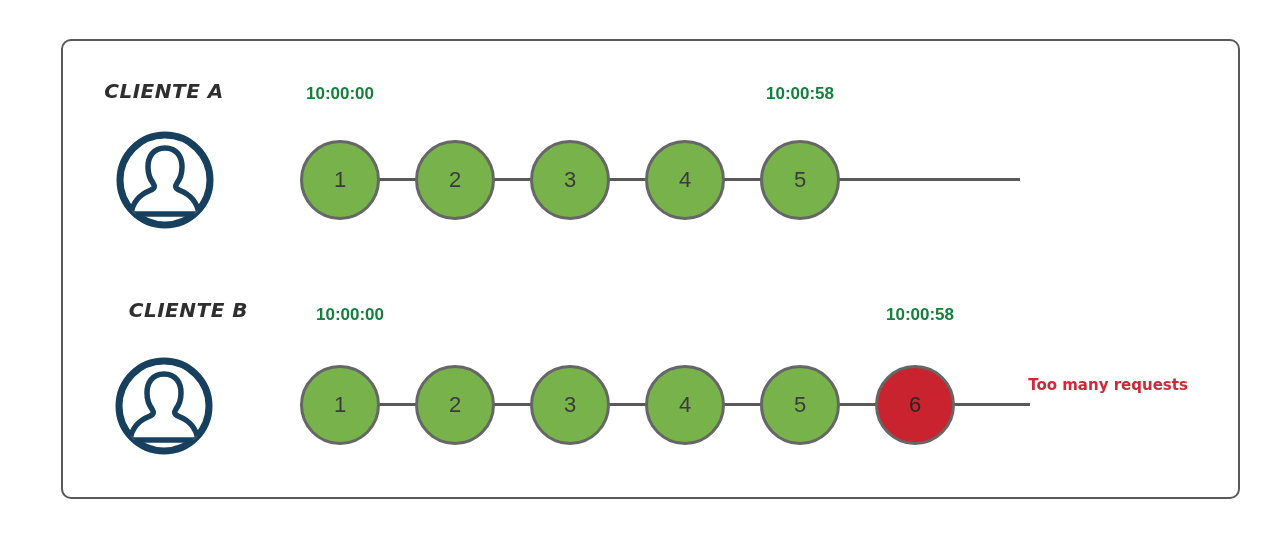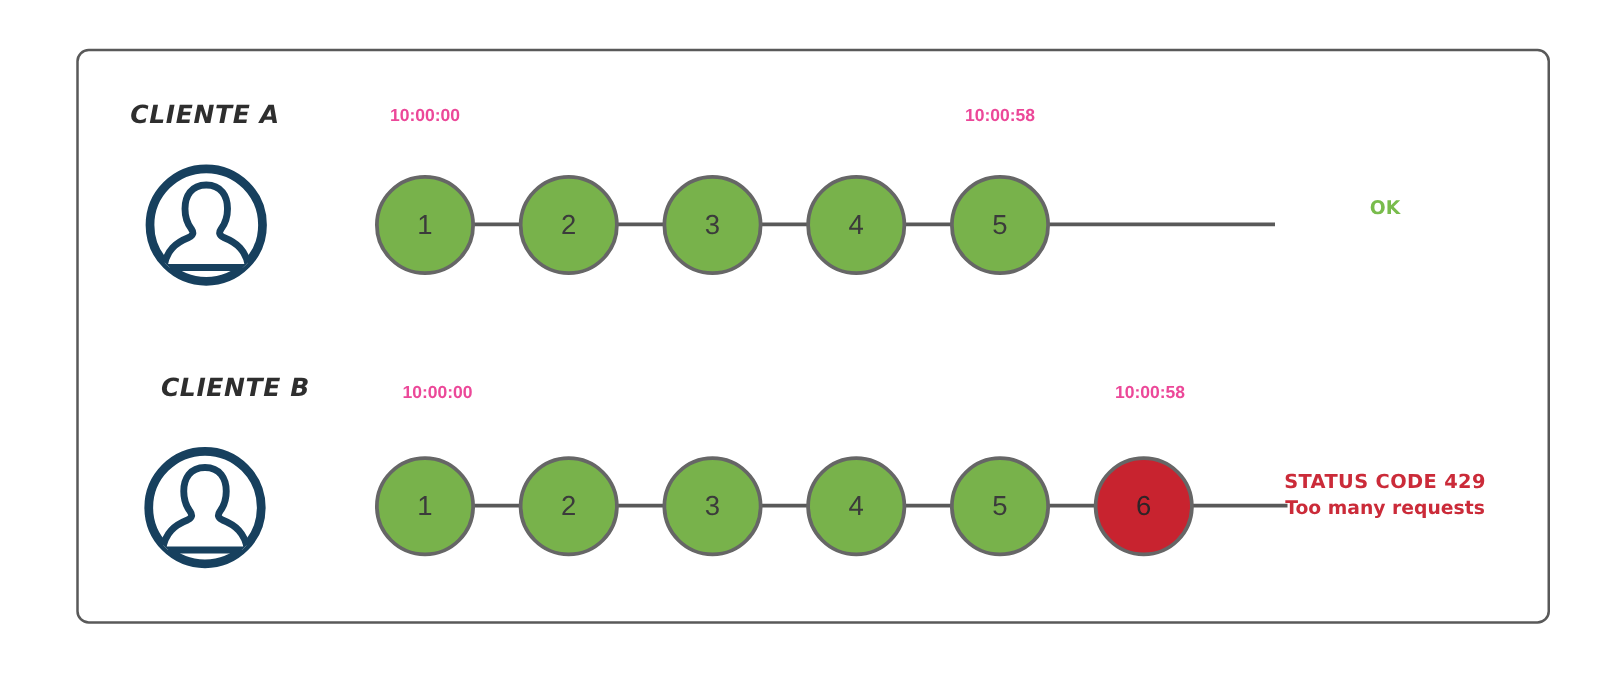--- a/index.html
+++ b/index.html
@@ -35,22 +35,22 @@
   }
   .label-a { left: 79px; top: 79px; }
   .label-b { left: 78px; top: 298px; text-align: right; }
 
   .timestamp {
     position: absolute;
     width: 120px;
     text-align: center;
     font-family: "Liberation Sans", sans-serif;
     font-weight: bold;
-    font-size: 14px;
-    color: #ec4899;
+    font-size: 17px;
+    color: #15803d;
     white-space: nowrap;
   }
   .ts-a-start { left: 280px; top: 84px; }
   .ts-a-end   { left: 740px; top: 84px; }
   .ts-b-start { left: 290px; top: 305px; }
   .ts-b-end   { left: 860px; top: 305px; }
 
   .avatar {
     position: absolute;
     width: 100px; height: 100px;
@@ -141,21 +141,20 @@
         <span>3</span>
       </div>
     <div class="request-circle row-a-circle pos-4" data-state="ok">
         <span>4</span>
       </div>
     <div class="request-circle row-a-circle pos-5" data-state="ok">
         <span>5</span>
       </div>
 
     <div class="status status-a" data-status-type="success">
-      <div class="status-line2">OK</div>
     </div>
   </div>
 
   <div>
     <div class="client-label label-b">CLIENTE B</div>
     <div class="timestamp ts-b-start">10:00:00</div>
     <div class="timestamp ts-b-end">10:00:58</div>
 
     <svg class="avatar avatar-b" viewBox="0 0 100 100">
       <defs>
@@ -184,18 +183,17 @@
         <span>4</span>
       </div>
     <div class="request-circle row-b-circle pos-5" data-state="ok">
         <span>5</span>
       </div>
     <div class="request-circle row-b-circle pos-6" data-state="error">
         <span>6</span>
       </div>
 
     <div class="status status-b" data-status-type="error">
-      <div class="status-line1">STATUS CODE 429</div>
       <div class="status-line2">Too many requests</div>
     </div>
   </div>
 
 </div>
 
 </body></html>

